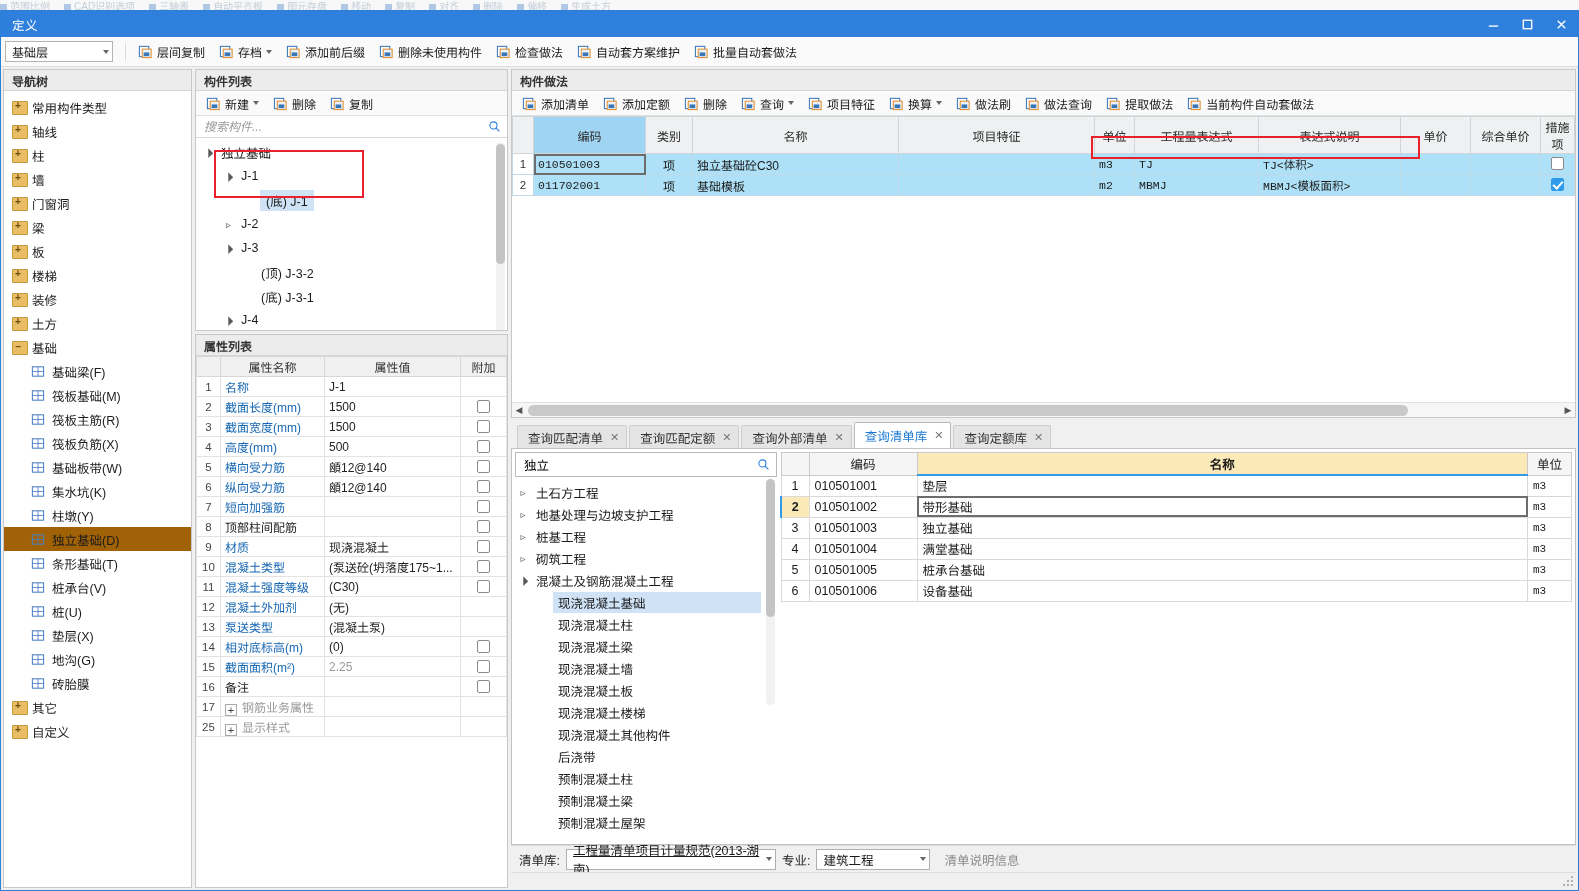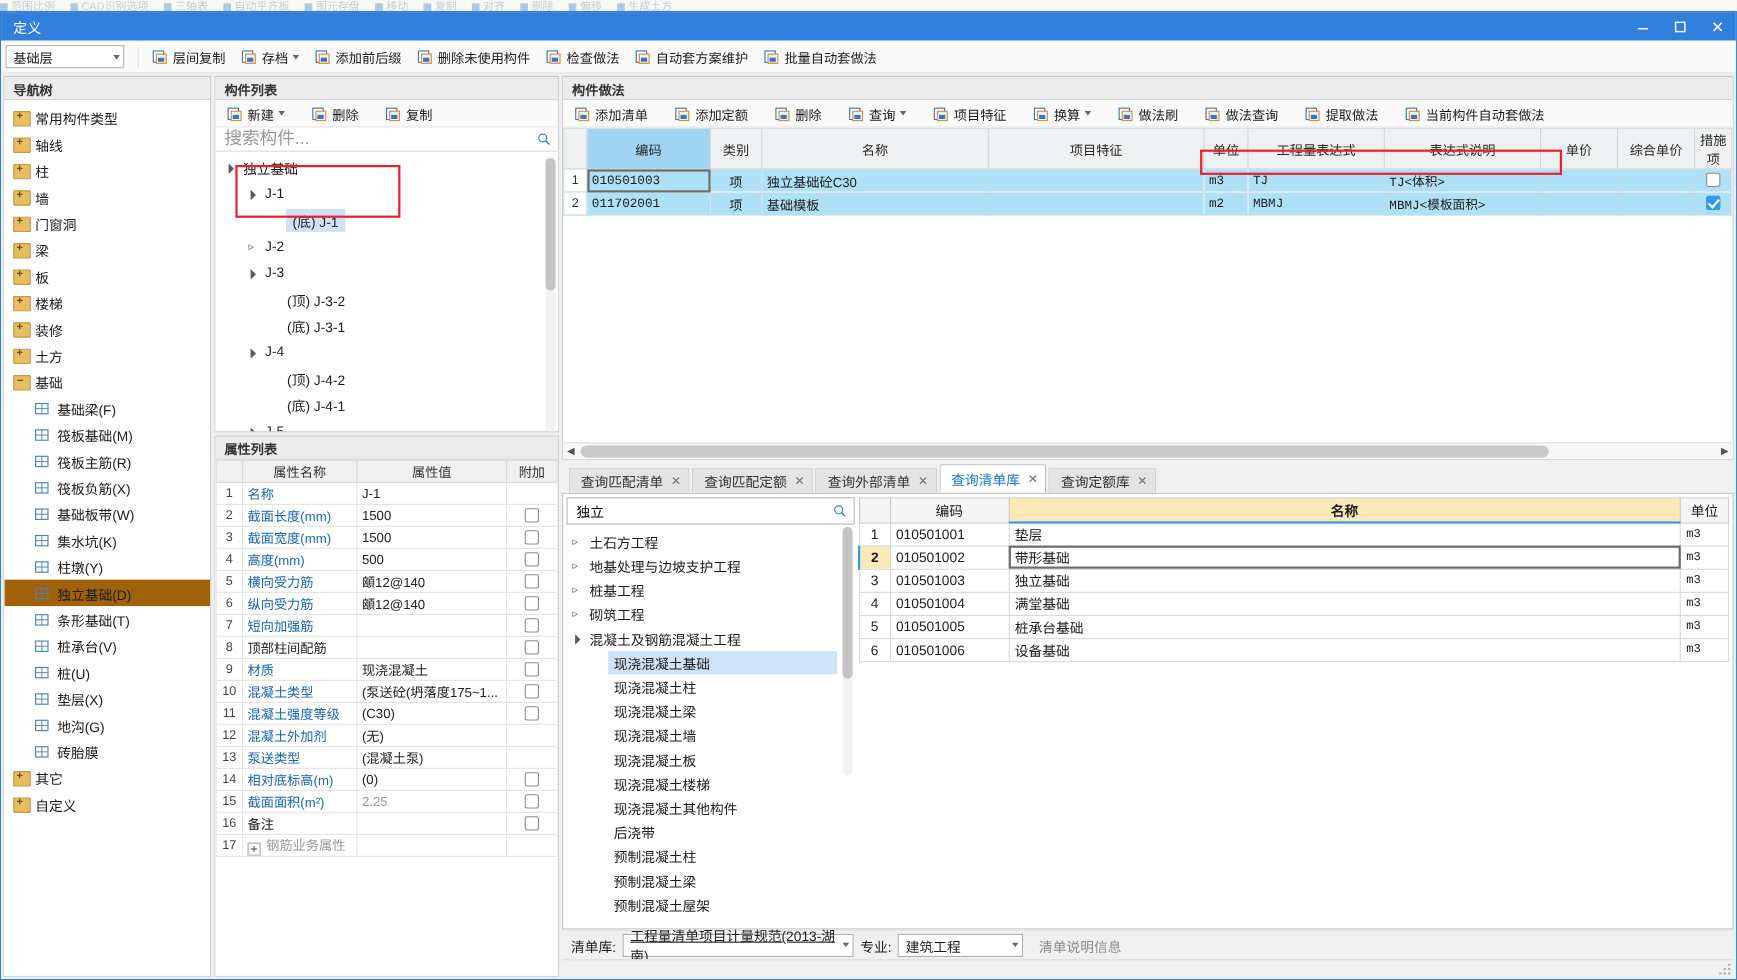--- a/index.html
+++ b/index.html
@@ -81,33 +81,33 @@
   .nav-item.sub { padding-left: 26px; }
   .nav-item.sel { background: #a16207; }
   .folder { width: 14px; height: 12px; position: relative; flex: none; }
   .folder:before{content:"";position:absolute;left:0;top:0;width:14px;height:12px;background:#e8bd63;border:1px solid #c79a3e;border-radius:1px;}
   .folder:after{content:"+";position:absolute;left:3px;top:-2px;font-size:10px;color:#6b4c14;line-height:13px;font-weight:bold;}
   .folder.open:after{content:"\2212";left:3.5px;top:-1px;}
   .nav-ico { width: 16px; height: 15px; flex:none; }
 
   
   .col-mid { width: 313px; flex: none; display: flex; flex-direction: column; gap: 3px; min-height: 0; }
-  .comp-panel { flex: none; height: 324px; }
+  .comp-panel { flex: none; height: 262px; }
   .prop-panel { flex: 1; min-height: 0; }
   .mini-toolbar {
     height: 25px; background: #fafafa; border-bottom: 1px solid #e0e0e0;
-    display: flex; align-items: center; padding: 0 4px; gap: 12px; flex: none;
+    display: flex; align-items: center; padding: 0 4px; gap: 2px; flex: none;
   }
   .searchbox {
     height: 22px; border-bottom: 1px solid #d7d7d7; display: flex; align-items: center;
     padding: 0 6px; background: #fff; flex: none;
   }
   .searchbox input {
-    flex: 1; border: none; outline: none; font-size: 16px; color: #666;
-    font-family: inherit; background: transparent;
+    flex: 1; border: none; outline: none; font-size: 12px; color: #666;
+    font-family: inherit; background: transparent; font-style: italic;
   }
   .searchbox input::placeholder { color: #9a9a9a; }
   .svgsearch { width: 13px; height: 13px; flex: none; }
 
   .comp-tree { flex: 1; position: relative; overflow: hidden; background: #fff; padding-top:2px; }
   .ct-row { height: 24px; display: flex; align-items: center; font-size: 12.5px; white-space: nowrap; }
   .arrow { width: 13px; flex: none; text-align: center; font-size: 8px; color: #5a5a5a; }
   .arrow.open::before { content: "\25E2"; display:inline-block; transform: rotate(-45deg) translate(-1px,0); font-size:9px;}
   .arrow.closed::before { content: "\25B9"; font-size: 10px; }
   .ct-lbl { padding: 1px 6px; }
@@ -675,20 +675,26 @@
                   </tr>
                   <tr>
                     <td class="c-idx">16</td>
                     <td class="c-name black">备注</td>
                     <td class="c-val"></td>
                     <td class="c-add"><span class="cb"></span></td>
                   </tr>
                   <tr>
                     <td class="c-idx">17</td>
                     <td class="c-name gray"><span class="plus">+</span>钢筋业务属性</td>
+                    <td class="c-val"></td>
+                    <td class="c-add"></td>
+                  </tr>
+                  <tr>
+                    <td class="c-idx">25</td>
+                    <td class="c-name gray"><span class="plus">+</span>显示样式</td>
                     <td class="c-val"></td>
                     <td class="c-add"></td>
                   </tr>
                 </tbody>
             </table>
           </div>
         </div>
       </div>
 
       <div class="col-right">

